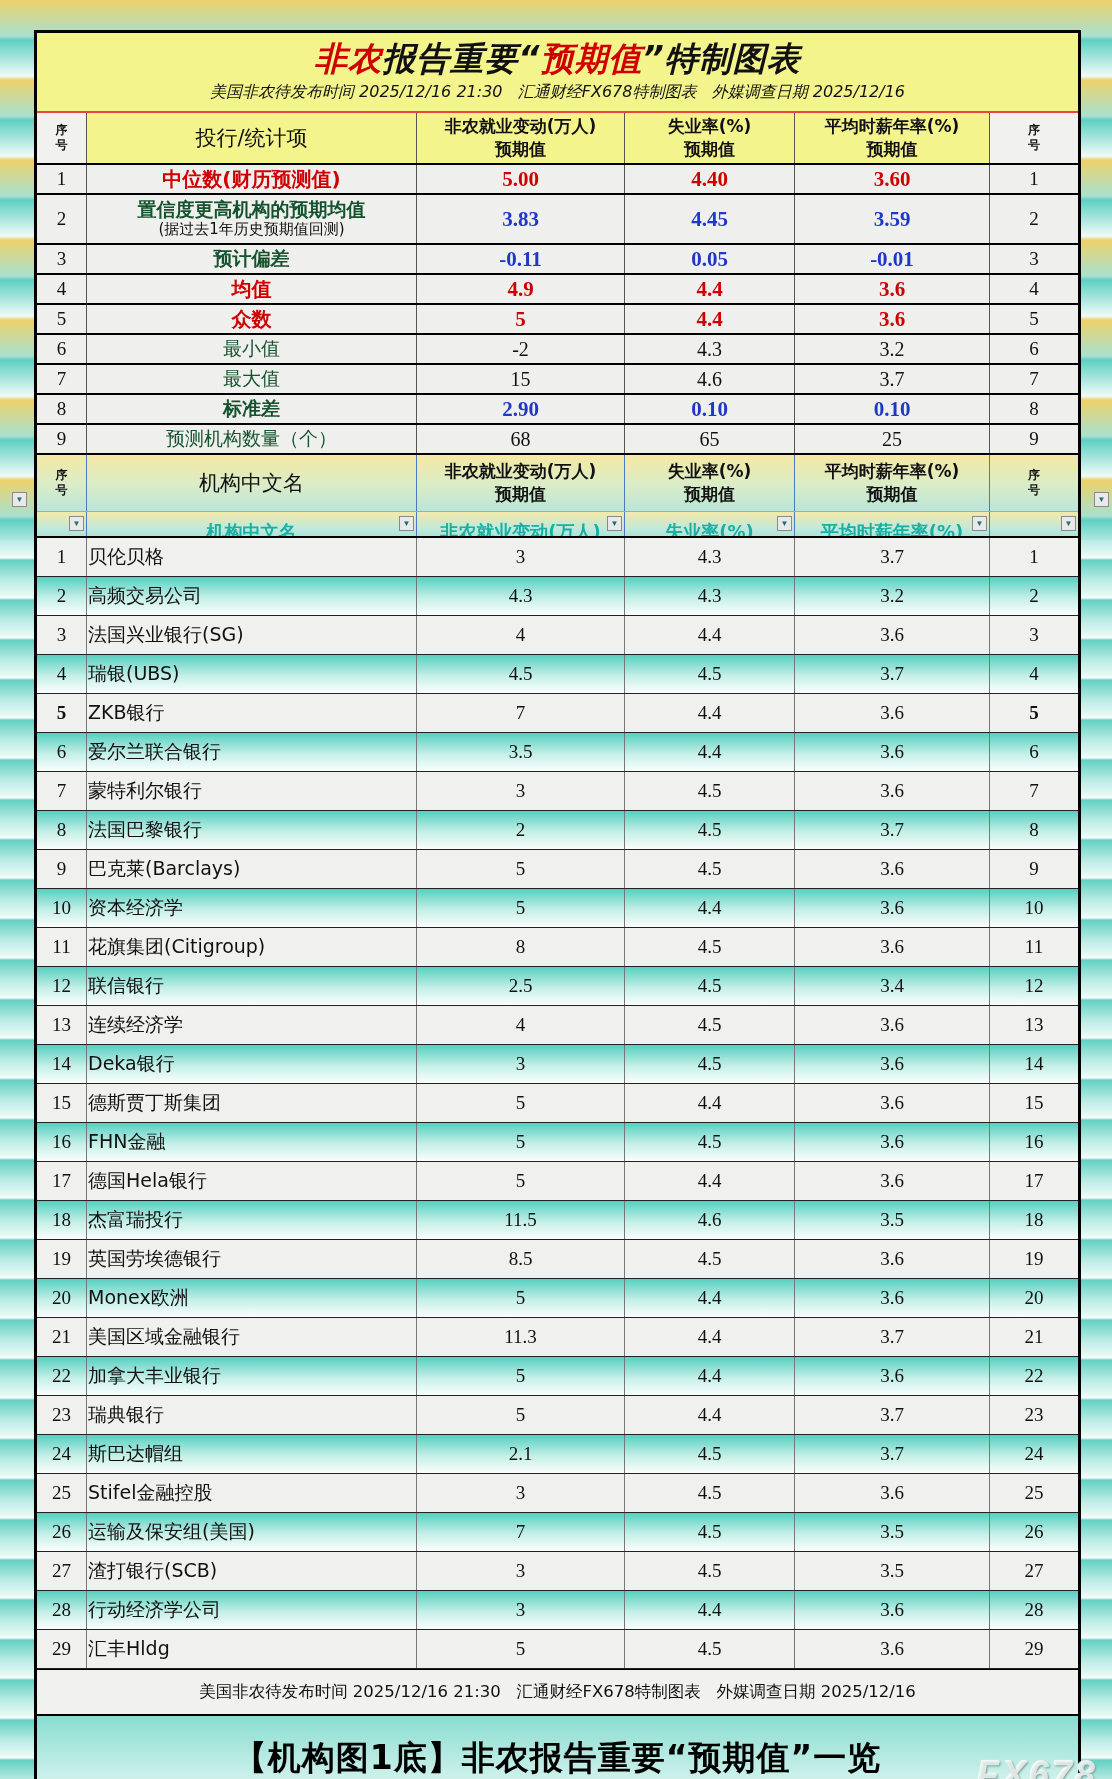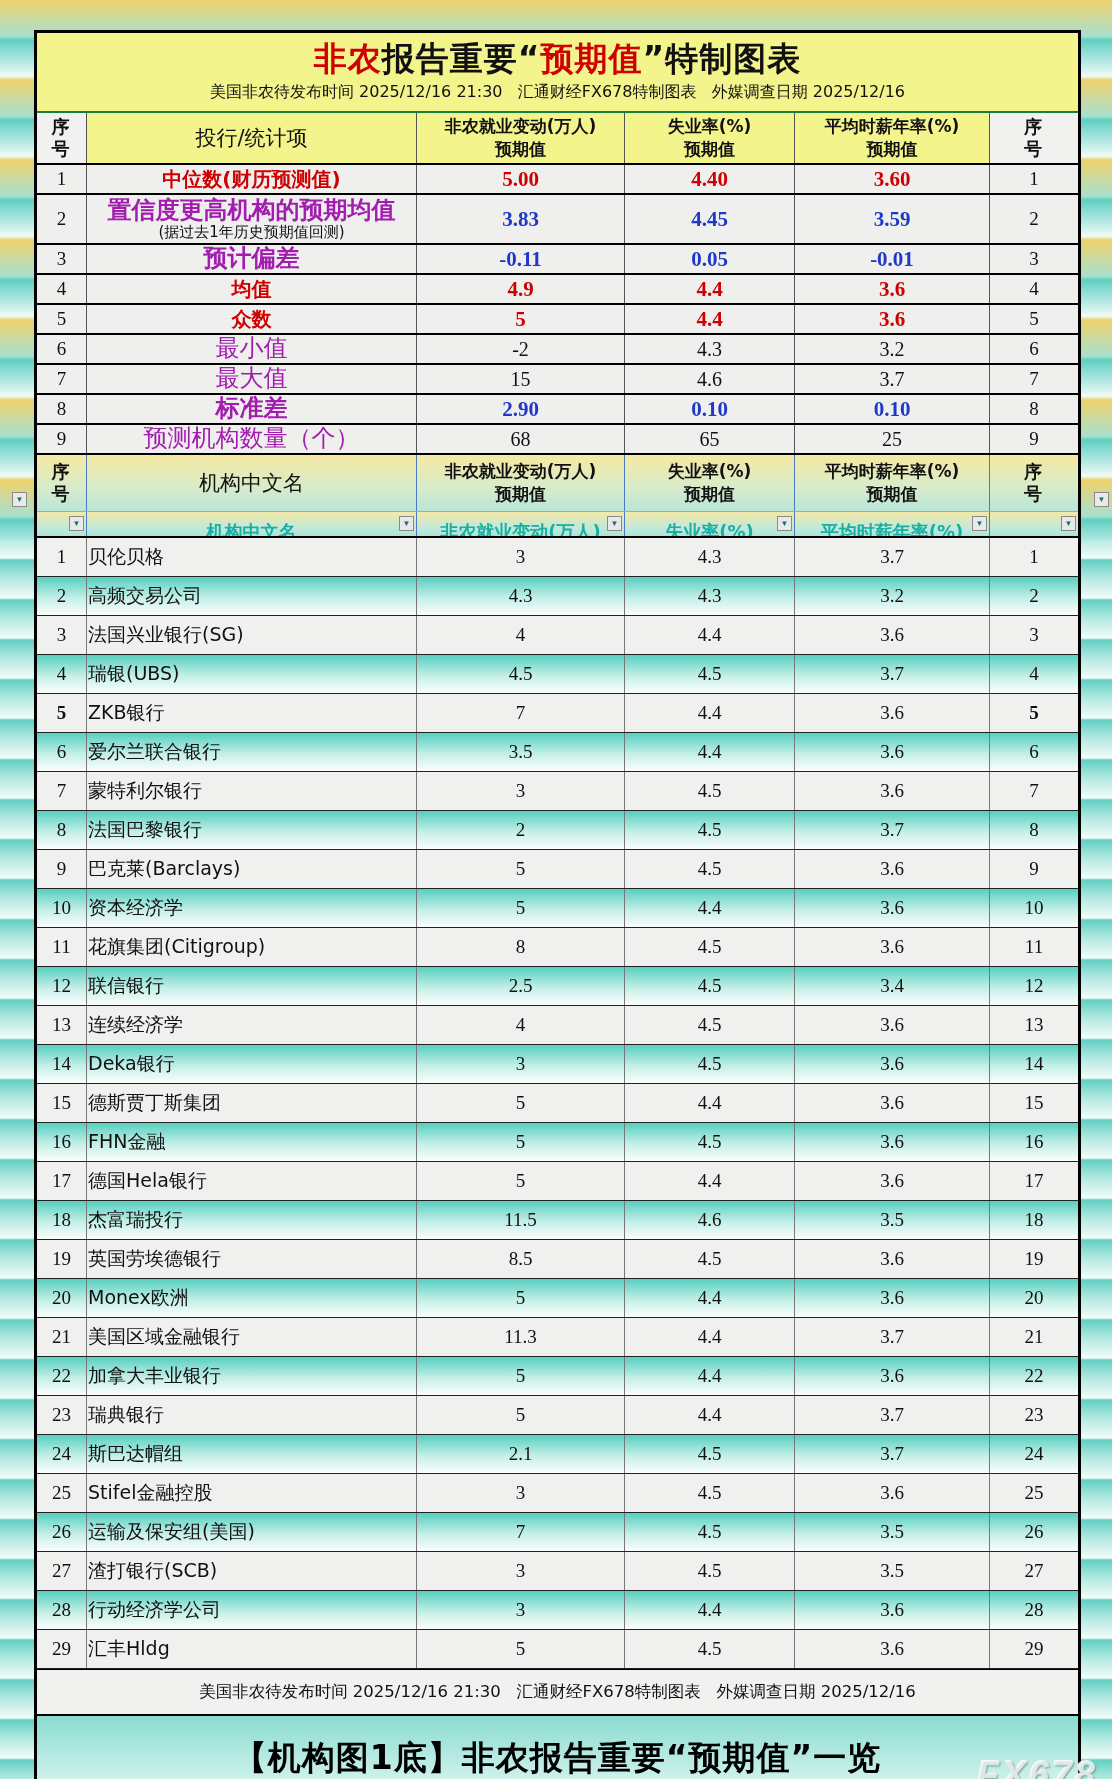--- a/index.html
+++ b/index.html
@@ -12,45 +12,45 @@
     position:absolute;top:0;left:0;width:100%;height:540px;
     background:repeating-linear-gradient(180deg,#edd26b 0px,#a9e0cf 36px,#5fcfc2 40px,#eefaf7 76px,#edd26b 80px);
   }
   .sheet{
     position:absolute;left:34px;top:30px;width:1041px;
     border:3px solid #000;background:#fff;z-index:2;
   }
   .num,.seq{font-family:"Liberation Serif","DejaVu Serif",serif;}
 
   
-  .titlebox{background:#f4f48c;border-bottom:2px solid #15803d;height:78px;
-    display:flex;flex-direction:column;justify-content:center;align-items:center;}
+  .titlebox{background:#f4f48c;border-bottom:2px solid #ef4444;height:78px;
+    display:flex;flex-direction:column;justify-content:center;align-items:center;font-style:italic;}
   .maintitle{font-size:33px;font-weight:bold;color:#111;letter-spacing:1px;line-height:1.1;}
   .maintitle .t-red{color:#cf0000;}
   .subtitle{font-size:16px;color:#111;margin-top:5px;white-space:pre;}
 
   
   .trow{display:grid;grid-template-columns:49px 330px 208px 170px 195px 89px;align-items:stretch;}
   .cell{border-left:1px solid #555;display:flex;align-items:center;justify-content:center;position:relative;}
   .cell:first-child{border-left:none;}
 
   
   .hrow{height:50px;border-bottom:2px solid #000;background:#f4f48c;}
   .hrow .seqcell{background:#f1f1ef;}
-  .vert{width:1.1em;margin:0 auto;line-height:1.25;font-size:18px;font-weight:bold;word-break:break-all;color:#111;}
+  .vert{width:1.1em;margin:0 auto;line-height:1.25;font-size:12px;font-weight:bold;text-align:center;word-break:break-all;color:#111;}
   .hitem{font-size:21px;font-weight:normal;color:#111;}
   .hcol{display:flex;flex-direction:column;justify-content:center;text-align:center;
         font-size:17px;font-weight:bold;color:#111;line-height:1.35;}
 
   
   .stat{height:28px;border-bottom:2px solid #000;background:#efefee;}
   .stat.tall{height:48px;}
   .stat .seq{font-size:19px;color:#111;}
   .stat .label{flex-direction:column;line-height:1.15;align-items:center;}
-  .stat .l1{font-size:24px;color:#a21caf;}
+  .stat .l1{font-size:19px;color:#14532d;}
   .stat .l2{font-size:15px;color:#111;}
   .stat .lab-red .l1{color:#cf0000;font-weight:bold;font-size:20px;}
   .stat .lab-bold .l1{font-weight:bold;}
   .stat .val-red{color:#cf0000;font-weight:bold;font-size:21px;}
   .stat .val-blue{color:#2038c8;font-weight:bold;font-size:21px;}
   .stat .val-plain{color:#111;font-size:20px;}
 
   
   .hrow2{height:56px;background:linear-gradient(180deg,#f5e9a2 0%,#d9ecc9 55%,#b9e6d8 100%);
          border-bottom:none;}

